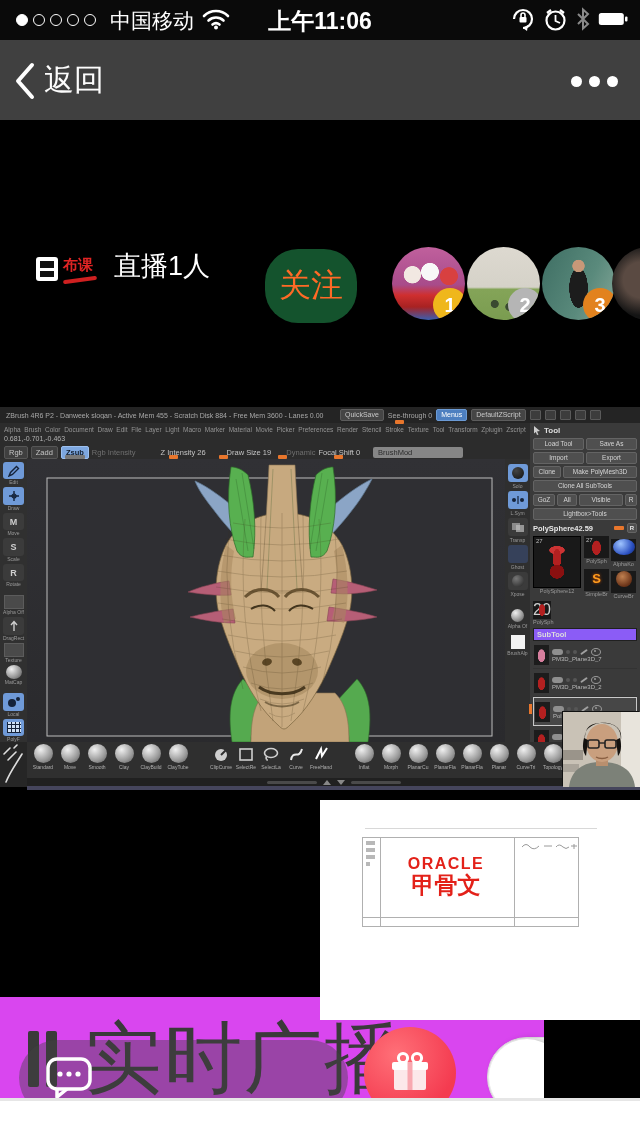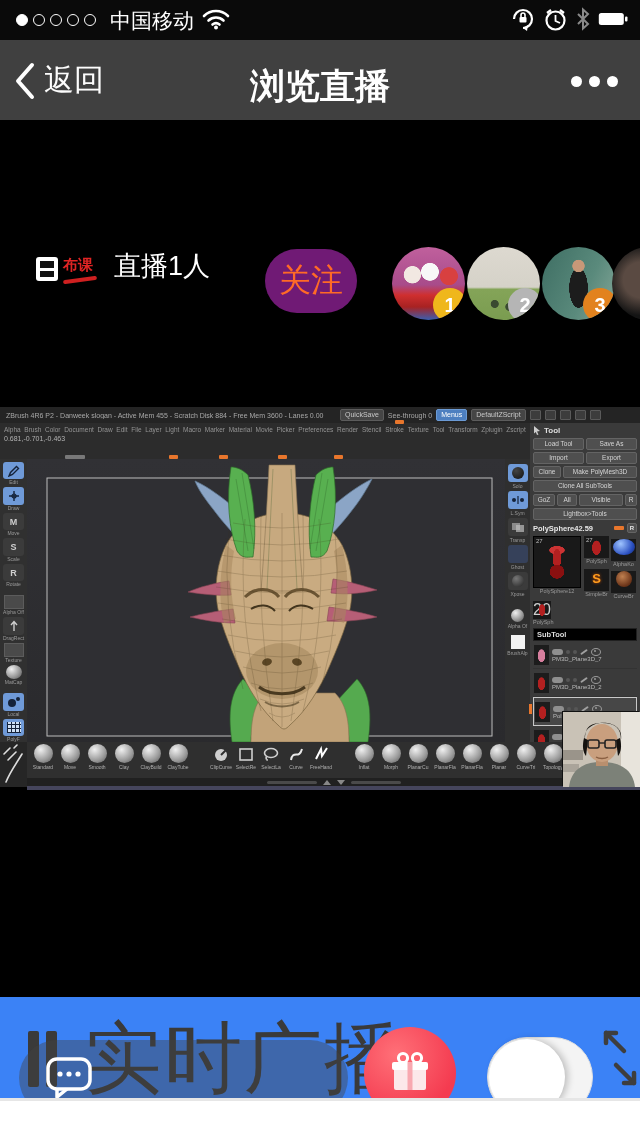--- a/index.html
+++ b/index.html
@@ -26,21 +26,21 @@
 
 
 .info{position:absolute;left:0;top:120px;width:640px;height:87px;background:#000;color:#fff;}
 .logo-box{position:absolute;left:36px;top:137px;width:22px;height:24px;background:#fff;border-radius:3px;}
 .logo-box i{position:absolute;left:4px;top:4px;width:14px;height:7px;background:#111;}
 .logo-box b{position:absolute;left:4px;top:14px;width:14px;height:6px;background:#111;}
 .logo-text{position:absolute;left:63px;top:136px;font-size:15px;font-weight:700;color:#e02424;}
 .logo-stroke{position:absolute;left:63px;top:158px;width:34px;height:4px;background:#cf2020;transform:rotate(-8deg);border-radius:2px;}
 .live-label{position:absolute;left:114px;top:128px;font-size:27px;}
 .host-label{position:absolute;left:100px;top:163px;font-size:25px;color:#f0f0f0;}
-.follow{position:absolute;left:265px;top:129px;width:92px;height:64px;background:#701a75;border-radius:33px;
+.follow{position:absolute;left:265px;top:129px;width:92px;height:74px;background:#14532d;border-radius:33px;
   display:flex;align-items:center;justify-content:center;font-size:32px;color:#ff6a26;cursor:pointer;}
 .avatar{position:absolute;top:127px;width:73px;height:73px;border-radius:50%;overflow:hidden;}
 .av1{left:392px;background:
   radial-gradient(circle at 28% 38%,#f2e8e2 0 12%,transparent 13%),
   radial-gradient(circle at 52% 34%,#f8f8f8 0 14%,transparent 15%),
   radial-gradient(circle at 78% 40%,#d84040 0 12%,transparent 13%),
   linear-gradient(180deg,#c0609d 0%,#a84b8a 52%,#cf2f2f 66%,#a82222 82%,#3a5fb0 100%);}
 .av2{left:467px;background:
   radial-gradient(circle at 38% 78%,#3a4a30 0 5%,transparent 6%),
   radial-gradient(circle at 58% 82%,#3a4a30 0 5%,transparent 6%),
@@ -114,21 +114,21 @@
 .smth{width:25px;height:22px;background:#191919;position:relative;}
 .smblob{position:absolute;left:7px;top:3px;width:11px;height:16px;background:radial-gradient(ellipse at 50% 55%,#b32020 0 55%,transparent 60%);}
 .bluesph{width:22px;height:16px;margin:3px auto 0;border-radius:50%;background:radial-gradient(circle at 35% 30%,#9fc4ff,#2a4fc0 65%,#10246a);}
 .sflame{font-size:13px;font-weight:700;color:#ff9d1e;text-shadow:0 0 3px #c85000;text-align:center;line-height:20px;}
 .curl{width:16px;height:16px;margin:2px auto 0;border-radius:50%;background:radial-gradient(circle at 40% 35%,#c08050,#6a3318 70%);}
 .thl{font-size:5.5px;color:#9a9a9a;text-align:center;line-height:6px;}
 .minirow{display:flex;gap:3px;margin-top:2px;align-items:flex-start;}
 .minith{width:18px;height:18px;background:#191919;position:relative;}
 
 .sub{margin-top:3px;}
-.sub-head{background:#000000;border:1px solid #202020;font-size:7.5px;font-weight:700;color:#ddd;padding:1px 3px;}
+.sub-head{background:#8b5cf6;border:1px solid #202020;font-size:7.5px;font-weight:700;color:#ddd;padding:1px 3px;}
 .strow{display:flex;align-items:center;gap:3px;height:25px;border-bottom:1px solid #333;padding:1px;position:relative;}
 .strow.selected{border:1px solid #c8c8c8;background:#474747;}
 .strow.selected::before{content:"";position:absolute;left:-5px;top:6px;width:3px;height:10px;background:#e8762c;}
 .st-thumb{width:15px;height:20px;background:#1c1c1c;position:relative;}
 .st-thumb::after{content:"";position:absolute;left:3px;top:3px;width:9px;height:14px;
   background:radial-gradient(ellipse at 50% 55%,var(--bc,#b32020) 0 55%,transparent 62%);}
 .strow:nth-of-type(1) .st-thumb{--bc:#d77f9e;}
 .st-main{flex:1;min-width:0;}
 .st-icons{display:flex;align-items:center;gap:3px;}
 .oval{width:11px;height:6px;border-radius:3px;background:#8f8f8f;}
@@ -163,21 +163,21 @@
 .wp-h1{position:absolute;left:0;top:79px;width:100%;height:1px;background:#b0b0b0;}
 .wp-marks{position:absolute;left:3px;top:3px;display:flex;flex-direction:column;gap:3px;}
 .wp-marks i{width:9px;height:4px;background:#9a9a9a;opacity:.7;}
 .wp-marks i:nth-child(4){width:4px;}
 .ora-logo{position:absolute;left:28px;top:17px;width:110px;text-align:center;}
 .ora-top{font-size:16px;font-weight:700;color:#e32119;letter-spacing:1.5px;line-height:17px;}
 .ora-bottom{font-size:23px;font-weight:700;color:#e32119;line-height:26px;}
 .wp-scribble{position:absolute;left:157px;top:2px;}
 
 
-.bar{position:absolute;left:0;top:997px;width:640px;height:101px;background:#3b82f6;overflow:hidden;z-index:2;}
+.bar{position:absolute;left:0;top:997px;width:544px;height:101px;background:#d946ef;overflow:hidden;z-index:2;}
 .cap-pause{position:absolute;top:34px;width:11px;height:56px;background:#3a3a3a;border-radius:2px;}
 .cp1{left:28px;} .cp2{left:46px;}
 .cap-text{position:absolute;left:84px;top:10px;font-size:78px;color:#3a3a3a;letter-spacing:2px;white-space:nowrap;}
 .pill{position:absolute;left:19px;top:43px;width:329px;height:76px;border-radius:38px;background:rgba(66,66,66,.42);}
 .bubble{position:absolute;left:46px;top:60px;}
 .ph-text{position:absolute;left:104px;top:58px;font-size:36px;color:#fff;}
 .gift{position:absolute;left:364px;top:30px;width:92px;height:92px;border-radius:50%;
   background:radial-gradient(circle at 35% 30%,#ff7078,#f43b50 70%);display:flex;align-items:center;justify-content:center;cursor:pointer;}
 .toggle{position:absolute;left:487px;top:40px;width:106px;height:80px;border-radius:40px;background:#f4f4f4;border:1px solid #e0e0e0;box-sizing:border-box;cursor:pointer;}
 .knob{position:absolute;left:1px;top:1px;width:76px;height:76px;border-radius:50%;background:#fff;box-shadow:3px 0 7px rgba(0,0,0,.22);}
@@ -197,20 +197,21 @@
         <i></i>
         <i></i>
     </div>
     <span class="carrier">中国移动</span>
     <svg class="wifi" width="28" height="22" viewBox="0 0 28 22">
       <path d="M2 8 A17 17 0 0 1 26 8" fill="none" stroke="#fff" stroke-width="2.6" stroke-linecap="round"></path>
       <path d="M6.5 12.5 A11 11 0 0 1 21.5 12.5" fill="none" stroke="#fff" stroke-width="2.6" stroke-linecap="round"></path>
       <path d="M10.5 16.5 A5.5 5.5 0 0 1 17.5 16.5" fill="none" stroke="#fff" stroke-width="2.6" stroke-linecap="round"></path>
       <circle cx="14" cy="19.5" r="2" fill="#fff"></circle>
     </svg>
+    <div class="sb-time">上午11:06</div>
     <div class="sb-right">
       <svg width="26" height="26" viewBox="0 0 26 26">
         <path d="M4 13 A9 9 0 1 1 13 22" fill="none" stroke="#fff" stroke-width="2.2"></path>
         <path d="M13 22 l5 -3 l-1 6 z" fill="#fff"></path>
         <rect x="9.5" y="11" width="7" height="5.5" rx="1" fill="#fff"></rect>
         <path d="M11 11 v-2 a2 2 0 0 1 4 0 v2" fill="none" stroke="#fff" stroke-width="1.6"></path>
       </svg>
       <svg width="25" height="25" viewBox="0 0 25 25">
         <circle cx="12.5" cy="13.5" r="9" fill="none" stroke="#fff" stroke-width="2.2"></circle>
         <path d="M12.5 8 v6 l4.5 2" fill="none" stroke="#fff" stroke-width="1.8"></path>
@@ -226,21 +227,20 @@
     </div>
   </div>
 
   <div class="navbar">
     <div class="back">
       <svg width="22" height="38" viewBox="0 0 22 38">
         <polyline points="18,3 4,19 18,35" fill="none" stroke="#fff" stroke-width="4" stroke-linecap="round" stroke-linejoin="round"></polyline>
       </svg>
       <span class="back-label">返回</span>
     </div>
-    <div class="nav-title">浏览直播</div>
     <div class="more">
         <i></i>
         <i></i>
         <i></i>
       </div>
   </div>
 
   <div class="info">
     <div class="logo-box">
         <i></i>
@@ -298,20 +298,31 @@
         <span class="mi">Stencil</span>
         <span class="mi">Stroke</span>
         <span class="mi">Texture</span>
         <span class="mi">Tool</span>
         <span class="mi">Transform</span>
         <span class="mi">Zplugin</span>
         <span class="mi">Zscript</span>
       </div>
     <div class="zb-coords">0.681,-0.701,-0.463</div>
 
+    <div class="zb-toolrow">
+      <span class="tchip">Rgb</span>
+      <span class="tchip">Zadd</span>
+      <span class="tchip on">Zsub</span>
+      <span class="tdim">Rgb Intensity</span>
+      <span style="margin-left:22px;">Z Intensity 26</span>
+      <span style="margin-left:18px;">Draw Size 19</span>
+      <span class="tdim" style="margin-left:12px;">Dynamic</span>
+      <span>Focal Shift 0</span>
+      <span class="tfield" style="margin-left:10px;">BrushMod</span>
+    </div>
     <div class="oh" style="left:169px;top:48px;"></div>
     <div class="oh" style="left:219px;top:48px;"></div>
     <div class="oh" style="left:278px;top:48px;"></div>
     <div class="oh" style="left:334px;top:48px;"></div>
     <div class="zb-divider"></div>
 
     <div class="zb-left">
       <div class="lt blue">
         <svg width="12" height="12" viewBox="0 0 12 12">
             <path d="M1 11 L2.5 7.5 L8.5 1.5 L10.5 3.5 L4.5 9.5 Z" fill="none" stroke="#15233a" stroke-width="1.4"></path>
@@ -758,20 +769,41 @@
         <path d="M21 26 C19 34 20 40 23 44 L25 28 Z" fill="#15120f"></path>
         <path d="M57 26 C59 34 58 40 55 44 L53 28 Z" fill="#15120f"></path>
         <rect x="25" y="28" width="11" height="8" rx="2" fill="none" stroke="#222" stroke-width="1.6"></rect>
         <rect x="42" y="28" width="11" height="8" rx="2" fill="none" stroke="#222" stroke-width="1.6"></rect>
         <path d="M36 31 H42" stroke="#222" stroke-width="1.4"></path>
         <path d="M33 45 C36 47 42 47 45 45" fill="none" stroke="#8a5f42" stroke-width="1.4"></path>
       </svg>
     </div>
   </div>
 
+  <div class="oracle">
+    <div class="wp-line"></div>
+    <div class="wp-table">
+      <div class="wp-v1"></div>
+        <div class="wp-v2"></div>
+        <div class="wp-h1"></div>
+      <div class="wp-marks">
+          <i></i>
+          <i></i>
+          <i></i>
+          <i></i>
+        </div>
+      <div class="ora-logo">
+        <div class="ora-top">ORACLE</div>
+        <div class="ora-bottom">甲骨文</div>
+      </div>
+      <svg class="wp-scribble" width="60" height="12" viewBox="0 0 60 12">
+        <path d="M2 7 q4 -5 8 0 q4 4 9 -1 M24 6 h8 M36 7 q3 -4 7 0 q3 3 6 0 M54 4 v5 M51 6 h6" fill="none" stroke="#9a9a9a" stroke-width="1"></path>
+      </svg>
+    </div>
+  </div>
 
   <div class="bar">
     <div class="cap-pause cp1"></div>
     <div class="cap-pause cp2"></div>
     <div class="cap-text">实时广播</div>
     <div class="pill"></div>
     <svg class="bubble" width="46" height="42" viewBox="0 0 46 42">
       <rect x="2" y="2" width="42" height="30" rx="9" fill="none" stroke="#fff" stroke-width="3.5"></rect>
       <path d="M11 32 V40 L21 32" fill="none" stroke="#fff" stroke-width="3.5" stroke-linejoin="round"></path>
       <circle cx="14" cy="17" r="2.6" fill="#fff"></circle>

